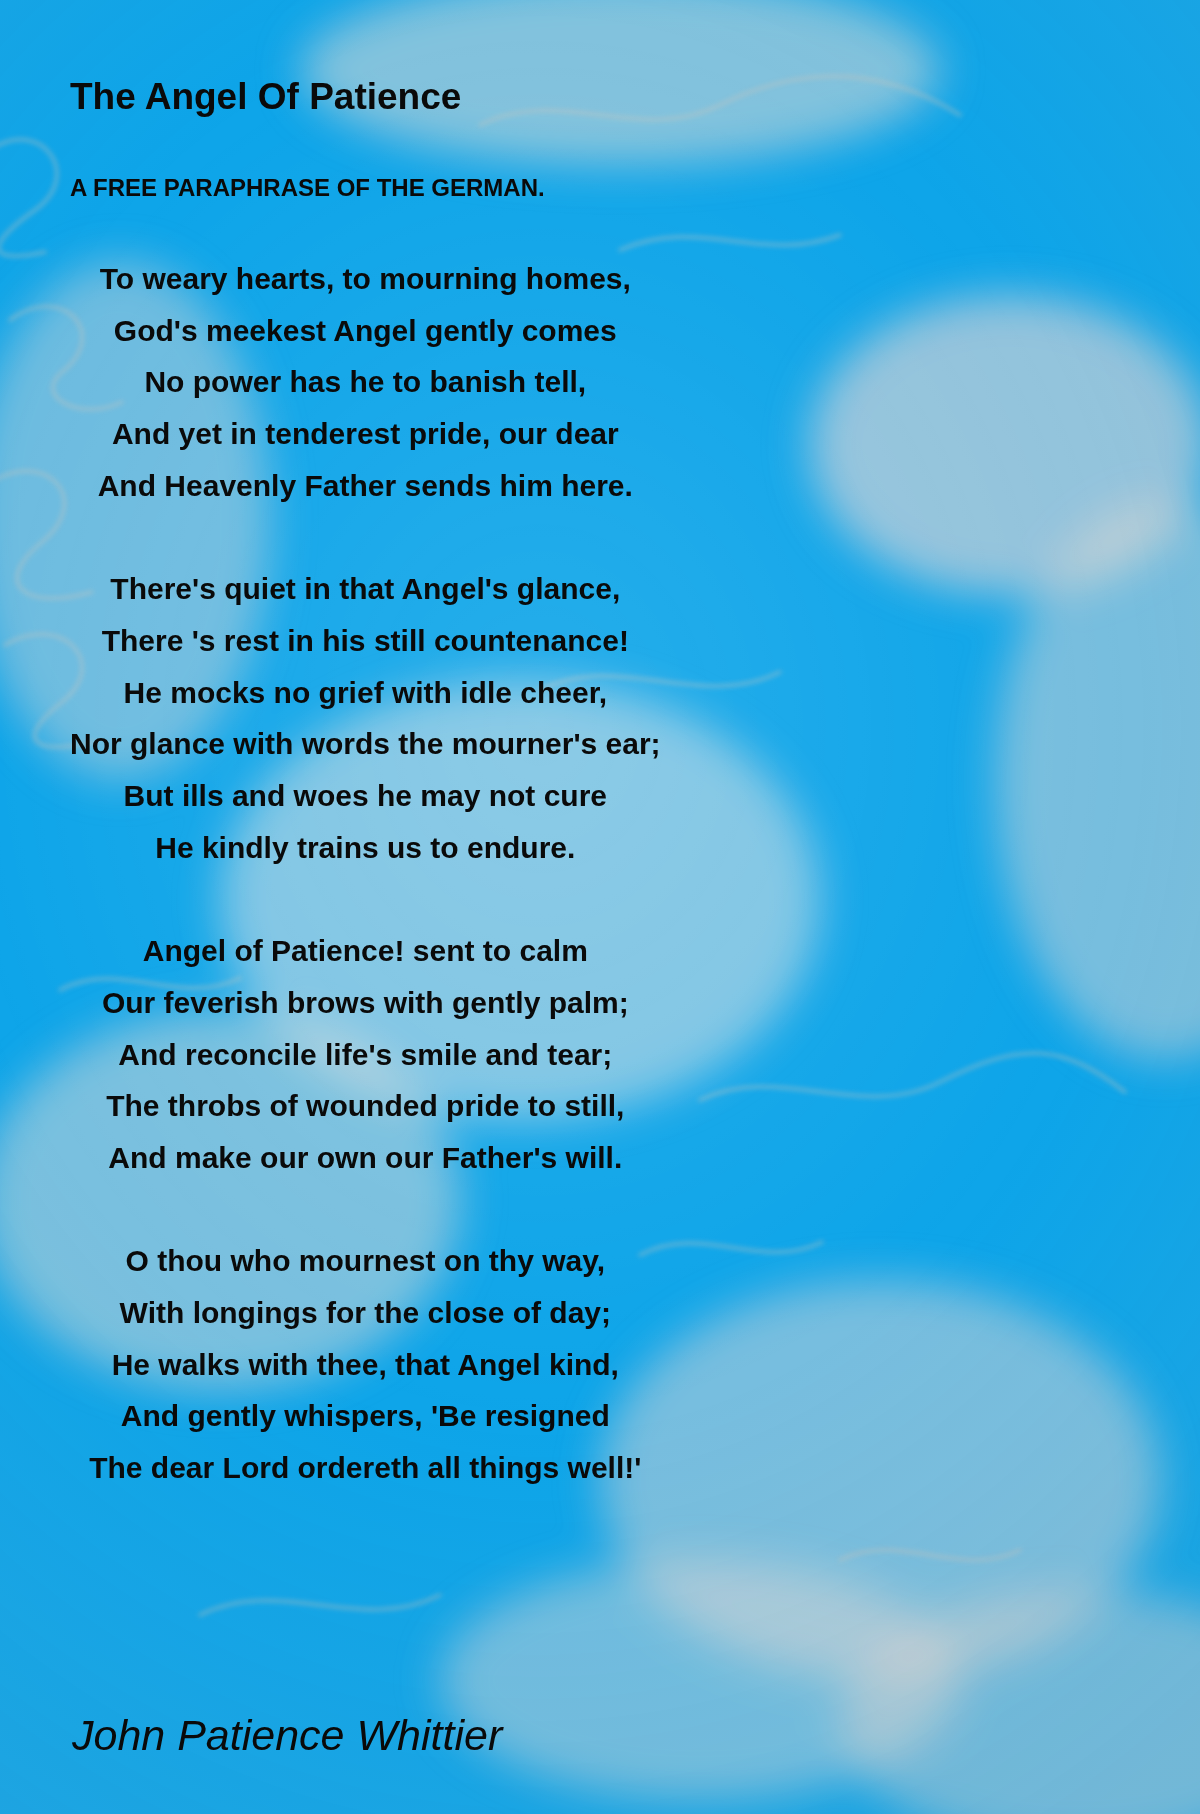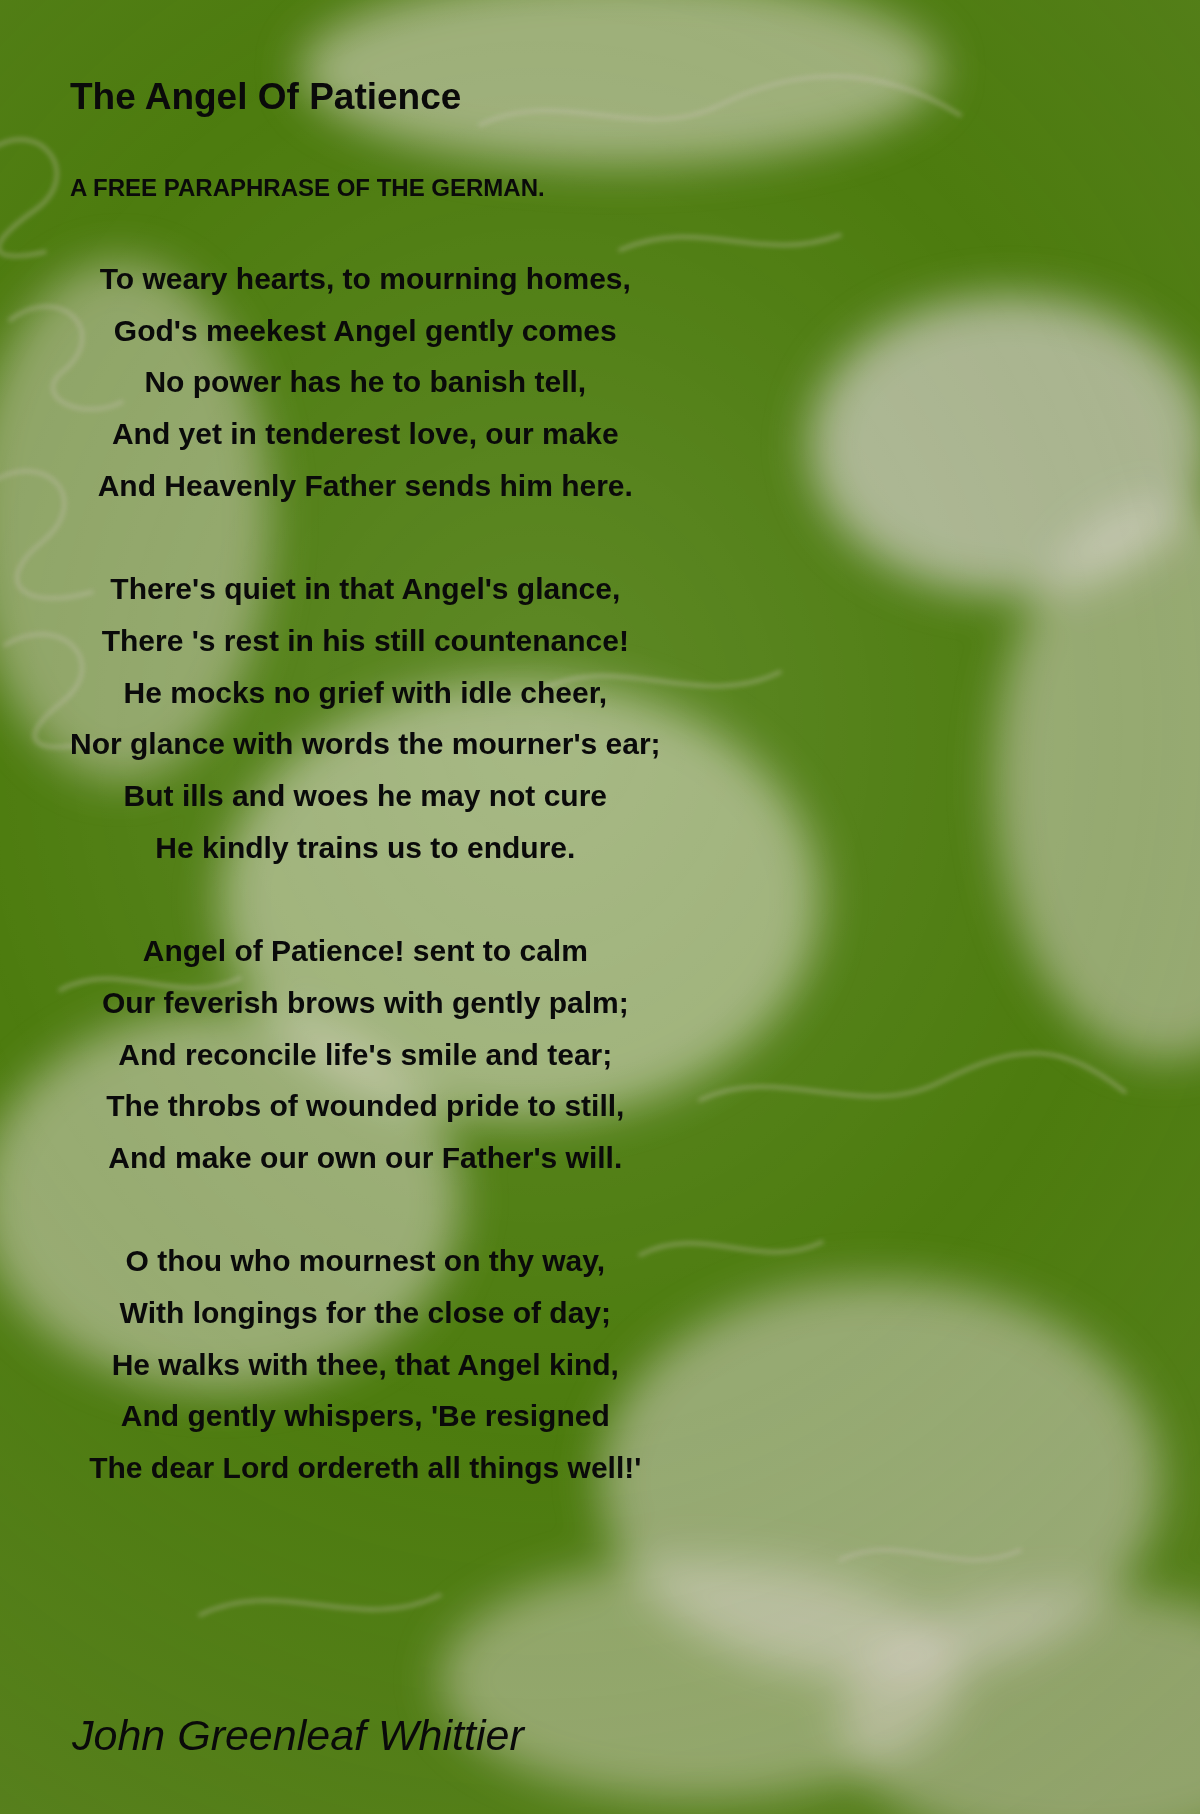--- a/index.html
+++ b/index.html
@@ -9,21 +9,21 @@
   body {
     width: 1200px;
     height: 1814px;
     overflow: hidden;
     font-family: "Liberation Sans", sans-serif;
   }
   .page {
     position: relative;
     width: 1200px;
     height: 1814px;
-    background: #4d7c0f;
+    background: #0ea5e9;
     overflow: hidden;
   }
   .texture {
     position: absolute;
     top: 0;
     left: 0;
     pointer-events: none;
   }
   .vignette {
     position: absolute;
@@ -133,21 +133,21 @@
     <h1 class="title">The Angel Of Patience</h1>
 
     <h2 class="subtitle">A FREE PARAPHRASE OF THE GERMAN.</h2>
 
     <div class="poem">
 
       <div class="stanza">
         <div class="line">To weary hearts, to mourning homes,</div>
         <div class="line">God's meekest Angel gently comes</div>
         <div class="line">No power has he to banish tell,</div>
-        <div class="line">And yet in tenderest love, our make</div>
+        <div class="line">And yet in tenderest pride, our dear</div>
         <div class="line">And Heavenly Father sends him here.</div>
       </div>
 
       <div class="stanza">
         <div class="line">There's quiet in that Angel's glance,</div>
         <div class="line">There 's rest in his still countenance!</div>
         <div class="line">He mocks no grief with idle cheer,</div>
         <div class="line">Nor glance with words the mourner's ear;</div>
         <div class="line">But ills and woes he may not cure</div>
         <div class="line">He kindly trains us to endure.</div>
@@ -164,16 +164,16 @@
       <div class="stanza">
         <div class="line">O thou who mournest on thy way,</div>
         <div class="line">With longings for the close of day;</div>
         <div class="line">He walks with thee, that Angel kind,</div>
         <div class="line">And gently whispers, 'Be resigned</div>
         <div class="line">The dear Lord ordereth all things well!'</div>
       </div>
 
     </div>
 
-    <div class="author">John Greenleaf Whittier</div>
+    <div class="author">John Patience Whittier</div>
 
   </div>
 </div>
 
 </body></html>

